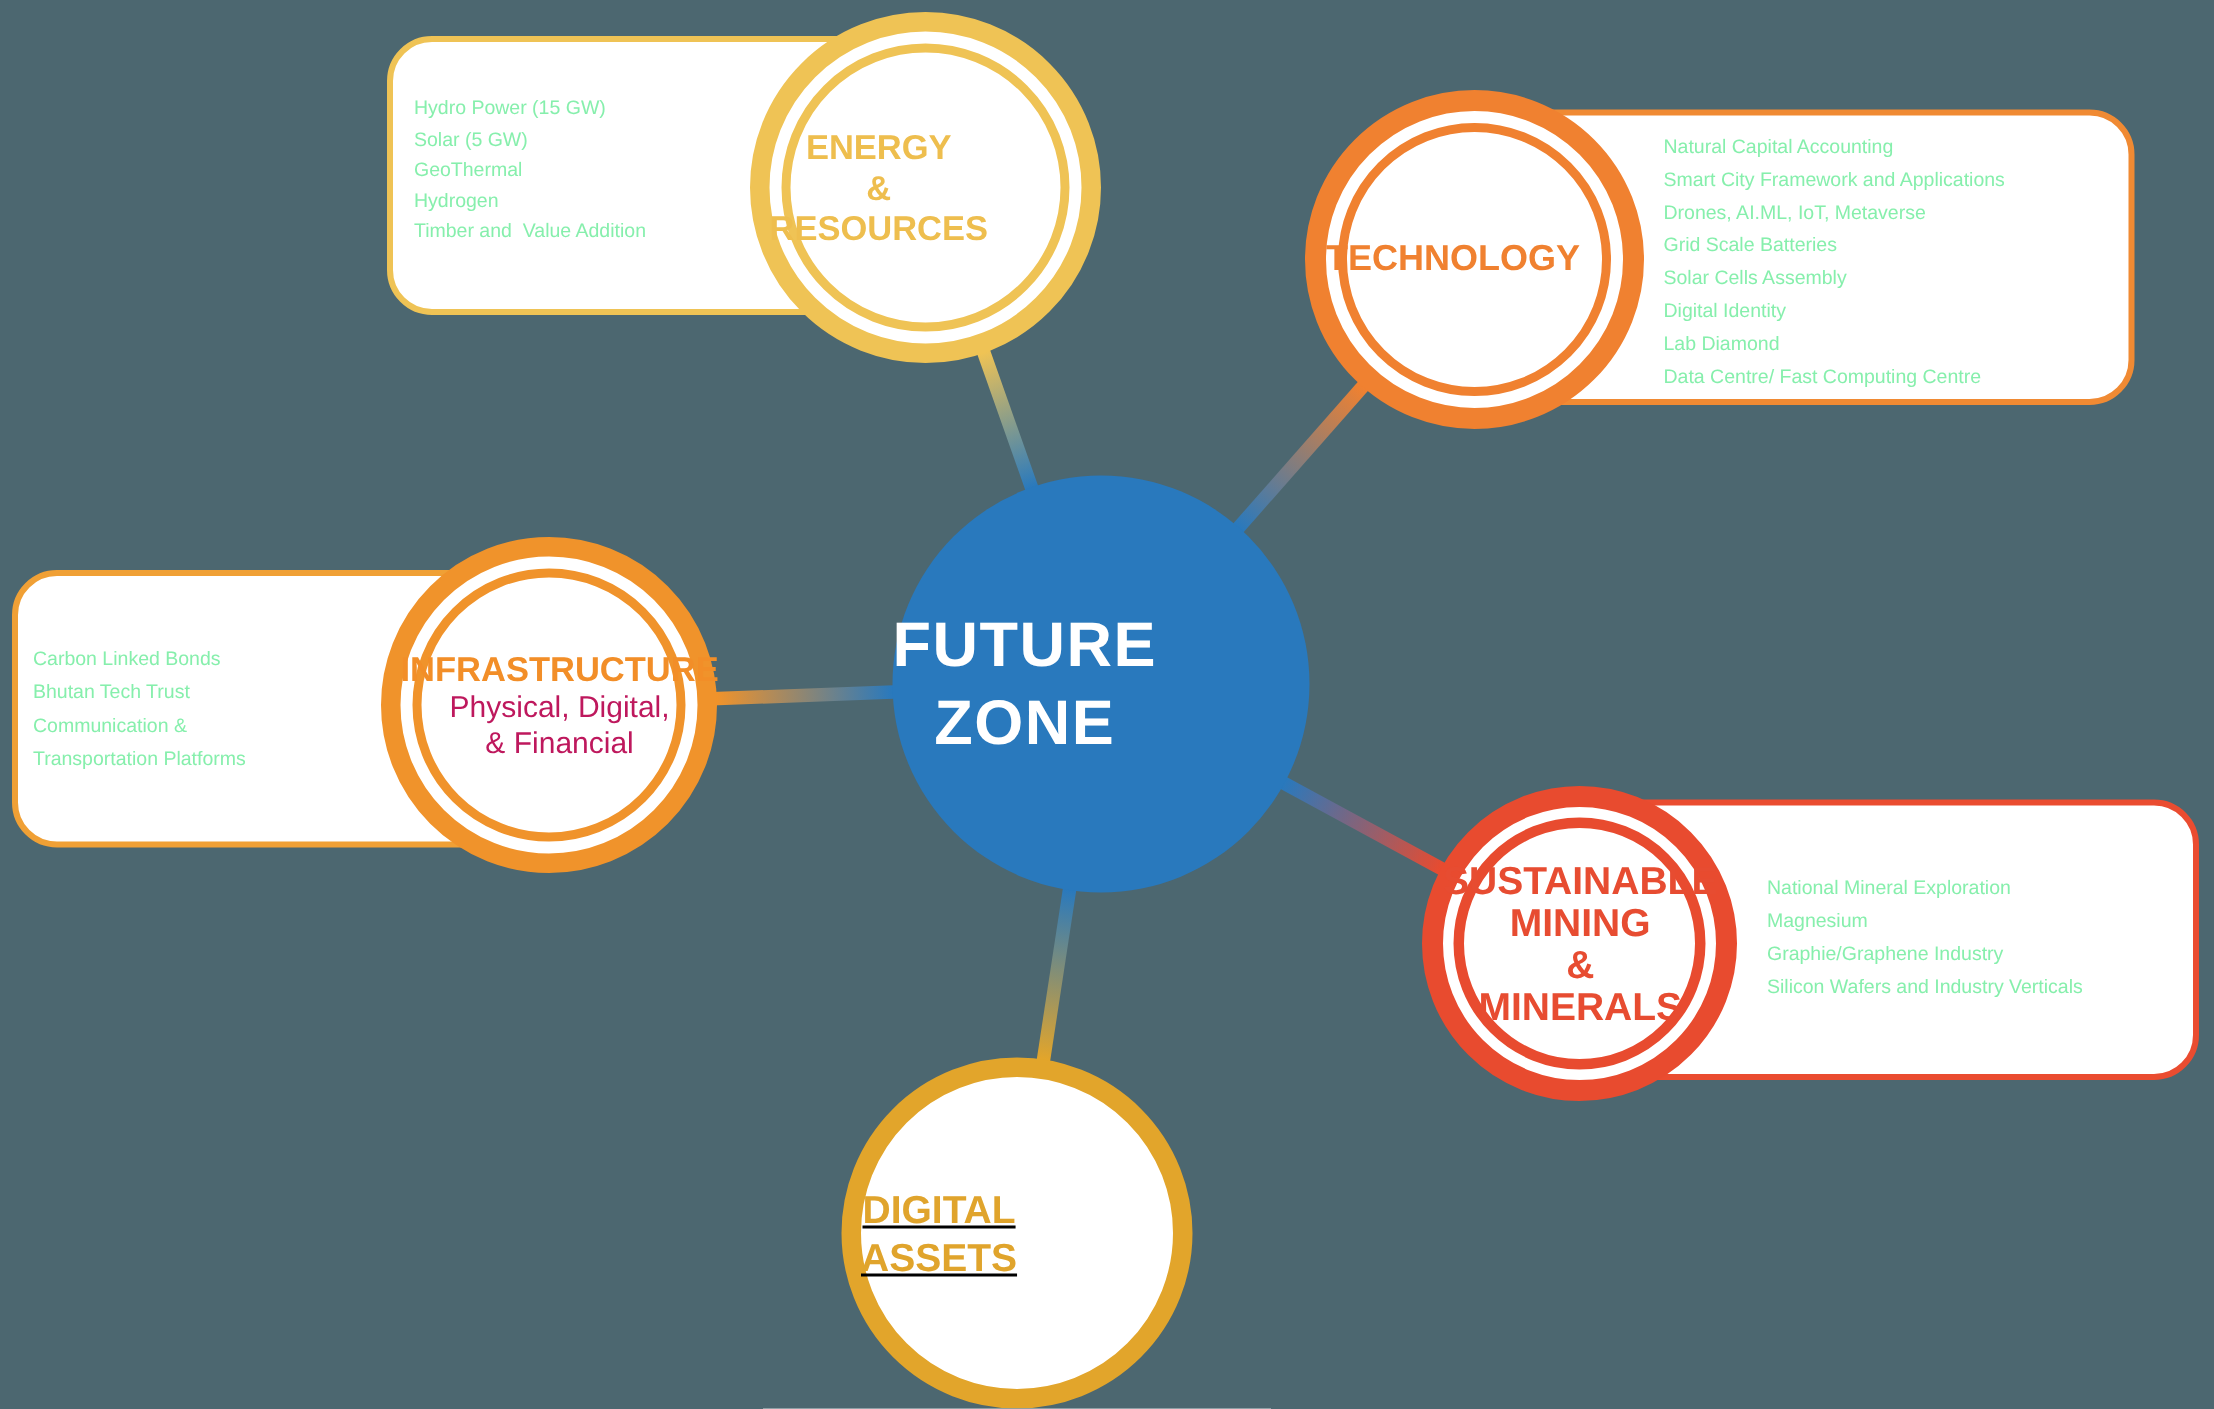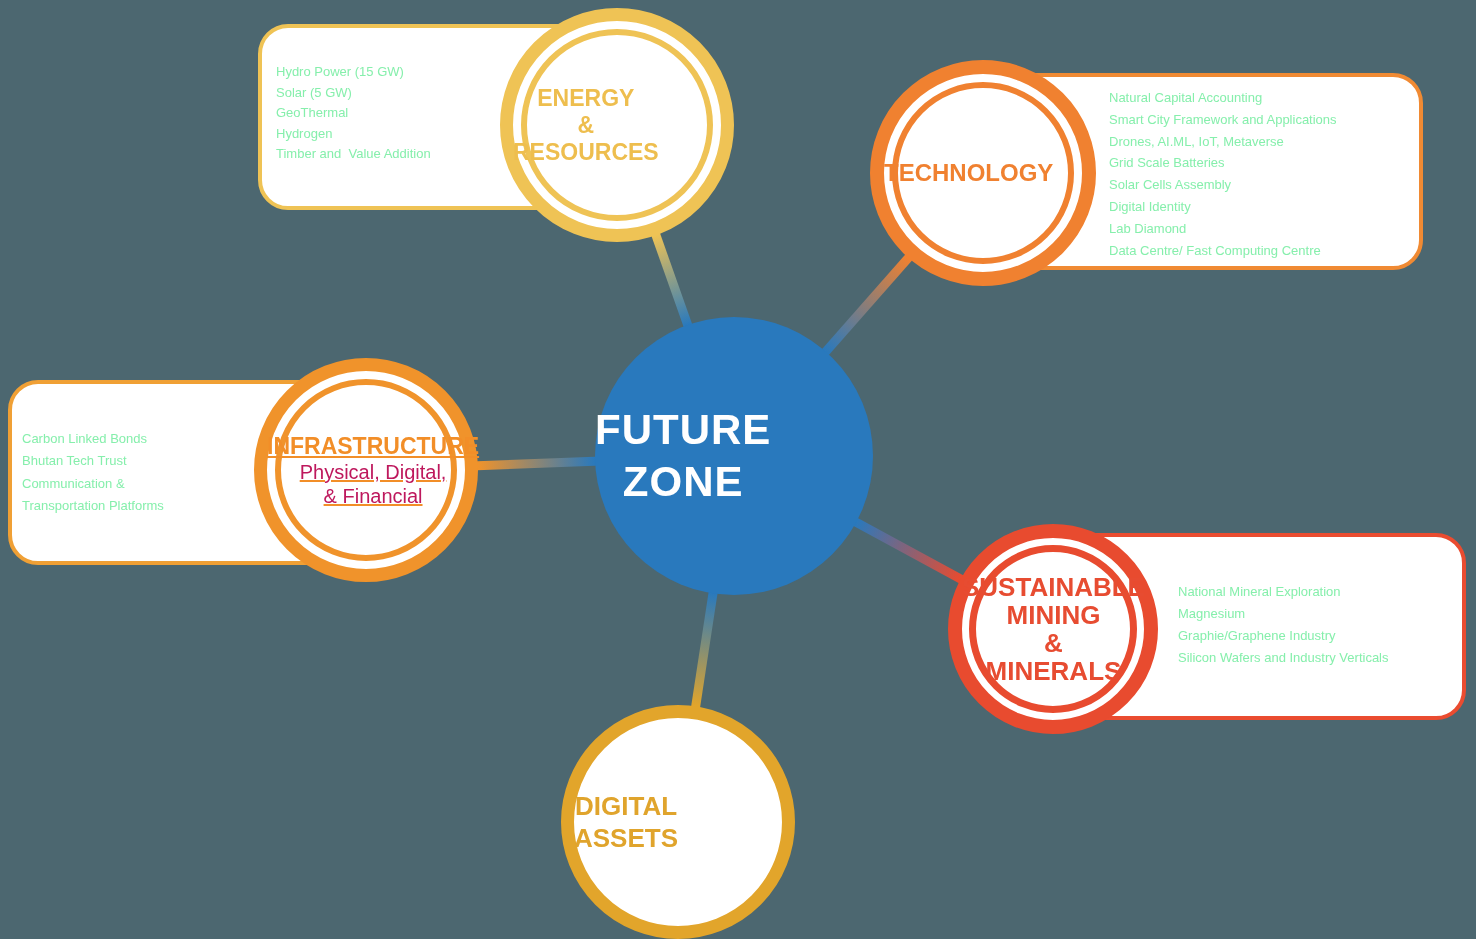--- a/index.html
+++ b/index.html
@@ -33,26 +33,26 @@
   }
   .node-label{position:relative;text-align:center;font-weight:700;z-index:4;}
   .node-energy{left:500px;top:8px;width:234px;height:234px;border:13px solid #EFC355;}
   .node-energy .inner-ring{inset:8px;border:6px solid #EFC355;}
   .node-energy .node-label{color:#EEBE4E;font-size:23px;line-height:27px;}
   .node-technology{left:870px;top:60px;width:226px;height:226px;border:14px solid #F08130;}
   .node-technology .inner-ring{inset:8px;border:6px solid #F08130;}
   .node-technology .node-label{color:#F08130;font-size:24px;}
   .node-infrastructure{left:254px;top:358px;width:224px;height:224px;border:13px solid #F0932B;}
   .node-infrastructure .inner-ring{inset:8px;border:6px solid #F0932B;}
-  .node-infrastructure .node-label{color:#F28E28;font-size:23px;line-height:28px;text-decoration:underline;}
+  .node-infrastructure .node-label{color:#F28E28;font-size:23px;line-height:28px;}
   .node-infrastructure .sublabel{font-weight:500;font-size:20px;line-height:24px;color:#be185d;}
   .node-mining{left:948px;top:524px;width:210px;height:210px;border:14px solid #E84B2F;}
   .node-mining .inner-ring{inset:7px;border:7px solid #E84B2F;}
   .node-mining .node-label{color:#E74C31;font-size:26px;line-height:28px;}
-  .node-digital{left:561px;top:705px;width:234px;height:234px;border:13px solid #E2A52B;}
+  .node-digital{left:561px;top:705px;width:234px;height:234px;border:13px solid #E2A52B;text-decoration:underline;}
   .node-digital .node-label{color:#E0A42C;font-size:26px;line-height:32px;}
   .node-center{
     left:595px;top:317px;width:278px;height:278px;background:#2979BD;border:none;
   }
   .node-center .node-label{color:#FFFFFF;font-size:42px;line-height:52px;letter-spacing:1px;}
 </style>
 </head>
 <body>
 
 <div id="canvas">

